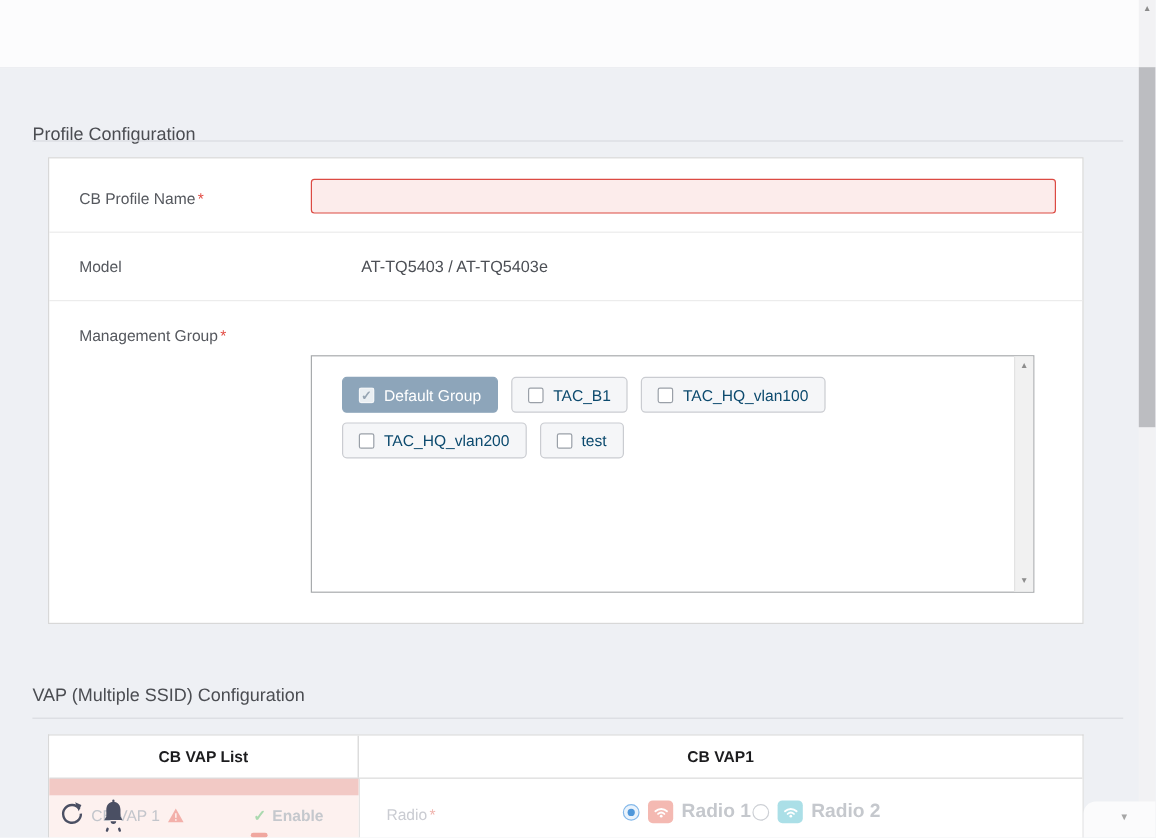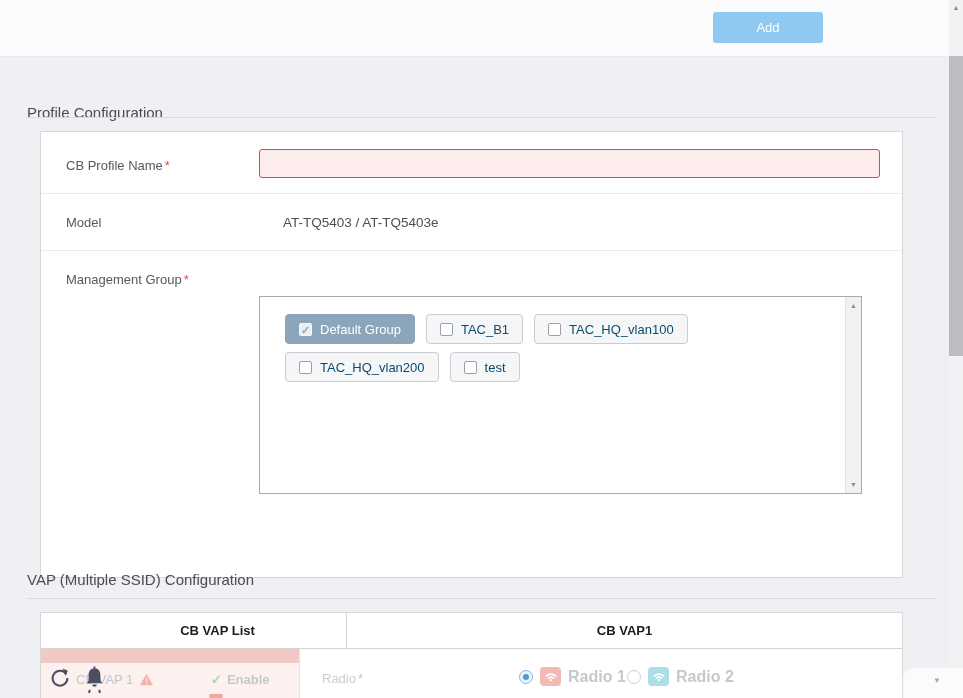--- a/index.html
+++ b/index.html
@@ -9,49 +9,49 @@
   
   .topbar { position:absolute; left:0; top:0; width:963px; height:57px; background:#fcfcfd; border-bottom:1px solid #e9eaef; z-index:5; }
   .btn { position:absolute; top:12px; width:110px; height:31px; border:none; border-radius:3px; color:#fff; font-size:13px; font-family:"Liberation Sans",sans-serif; cursor:pointer; }
   .btn-add { left:713px; background:#8fc9f1; }
   .btn-cancel { left:833px; background:#a7a7a7; }
 
   .section-title { position:absolute; left:27px; font-size:15px; color:#4b4d52; }
   .rule { position:absolute; left:27px; width:909px; height:1px; background:#d9dbe0; }
 
   .card { position:absolute; left:40px; width:863px; background:#fff; border:1px solid #d8d8d8; }
-  .card1 { top:131px; height:447px; }
+  .card1 { top:131px; height:389px; }
   .sep { position:absolute; left:0; width:100%; height:1px; background:#ececec; }
 
   .flabel { position:absolute; left:25px; font-size:13px; color:#55585e; }
   .req { color:#e24a42; margin-left:2px; }
 
   .err-input { position:absolute; left:218px; top:17px; width:621px; height:29px; background:#fceceb; border:1px solid #dc4a43; border-radius:3px; outline:none; padding:0 8px; font-size:13px; color:#333; }
 
-  .model-value { position:absolute; left:242px; top:83px; font-size:13.5px; color:#4c4f55; }
+  .model-value { position:absolute; left:260px; top:83px; font-size:13.5px; color:#4c4f55; }
 
   .searchwrap { position:absolute; left:218px; top:132px; width:603px; height:27px; border-bottom:1px solid #8f9194; display:flex; align-items:center; }
   .search-icon { width:17px; height:17px; margin-left:2px; flex:none; }
   .searchwrap input { border:none; outline:none; flex:1; margin-left:8px; font-size:12.5px; color:#444; background:transparent; }
   .searchwrap input::placeholder { color:#8e8e8e; }
 
   .listbox { position:absolute; left:218px; top:164px; width:603px; height:198px; border:1px solid #a8abad; background:#fff; }
   .lb-scroll { position:absolute; right:0; top:0; width:16px; height:100%; background:#f1f1f1; border-left:1px solid #e3e3e3; }
   .lb-caret { position:absolute; left:0; width:100%; text-align:center; font-size:7px; color:#8d8d8d; cursor:pointer; }
   .lb-caret.up { top:5px; } .lb-caret.down { bottom:5px; }
 
   .pills { position:absolute; left:25px; top:17px; width:550px; display:flex; flex-wrap:wrap; gap:8px 11px; }
   .pill { display:inline-flex; align-items:center; gap:8px; height:30px; padding:0 13px; background:#f5f6f8; border:1px solid #caccd1; border-radius:4px; font-size:13px; color:#0c4a6e; cursor:pointer; }
   .pill .cb { width:13px; height:13px; background:#fff; border:1px solid #9aa0a8; border-radius:2px; flex:none; }
   .pill.selected { background:#8da5ba; border-color:#8da5ba; color:#fff; }
   .pill.selected .cb { background:rgba(255,255,255,.82); border-color:rgba(255,255,255,.5); color:#96a5b3; font-size:11px; line-height:12px; text-align:center; font-weight:bold; }
 
   
   .card2 { top:612px; height:86px; border-bottom:none; overflow:hidden; }
-  .thead { position:absolute; left:0; top:0; width:100%; height:36px; display:flex; border-bottom:1px solid #d4d4d4; background:#fff;padding-left:48px; }
+  .thead { position:absolute; left:0; top:0; width:100%; height:36px; display:flex; border-bottom:1px solid #d4d4d4; background:#fff; }
   .th { display:flex; align-items:center; justify-content:center; font-size:13px; font-weight:bold; color:#1c1c1e; }
   .th1 { width:258px; border-right:1px solid #d4d4d4; }
   .th2 { flex:1; }
   .rowstrip { position:absolute; left:0; top:36px; width:258px; height:14px; background:#f2c9c5; }
   .leftcell { position:absolute; left:0; top:50px; width:258px; height:36px; background:#fdf1ef; }
   .vap-name { position:absolute; left:35px; top:9px; display:flex; align-items:center; gap:6px; font-size:13px; color:#c2c5cb; cursor:pointer; }
   .warn-icon { width:15px; height:13px; }
   .enable-wrap { position:absolute; left:170px; top:9px; display:flex; align-items:center; gap:5px; }
   .enable-check { color:#abd9af; font-weight:bold; font-size:13px; }
   .enable-label { color:#c5c8cd; font-weight:bold; font-size:13px; }
@@ -79,21 +79,20 @@
 
   .br-panel { position:absolute; left:903px; top:668px; width:60px; height:30px; background:#fbfbfc; border-radius:10px 0 0 0; z-index:7; }
   .br-caret { position:absolute; left:30px; top:8px; font-size:8px; color:#a6a6a6; cursor:pointer; }
 </style>
 </head>
 <body>
 
 <div class="page">
 
   <div class="topbar">
-    <button class="btn btn-add">Add</button>
   </div>
 
   <div class="section-title" style="top:90px;margin-top:14px;">Profile Configuration</div>
   <div class="rule" style="top:117px;"></div>
 
   <div class="card card1">
     <div class="flabel" style="top:26px;">
       <span>CB Profile Name</span><span class="req">*</span>
     </div>
     <input type="text" class="err-input" value="" style="">

